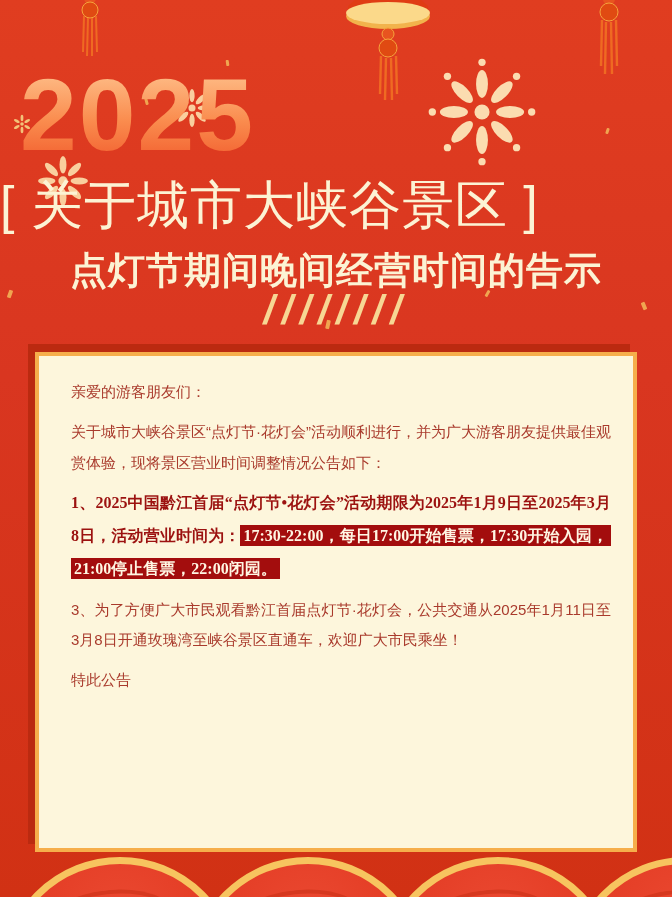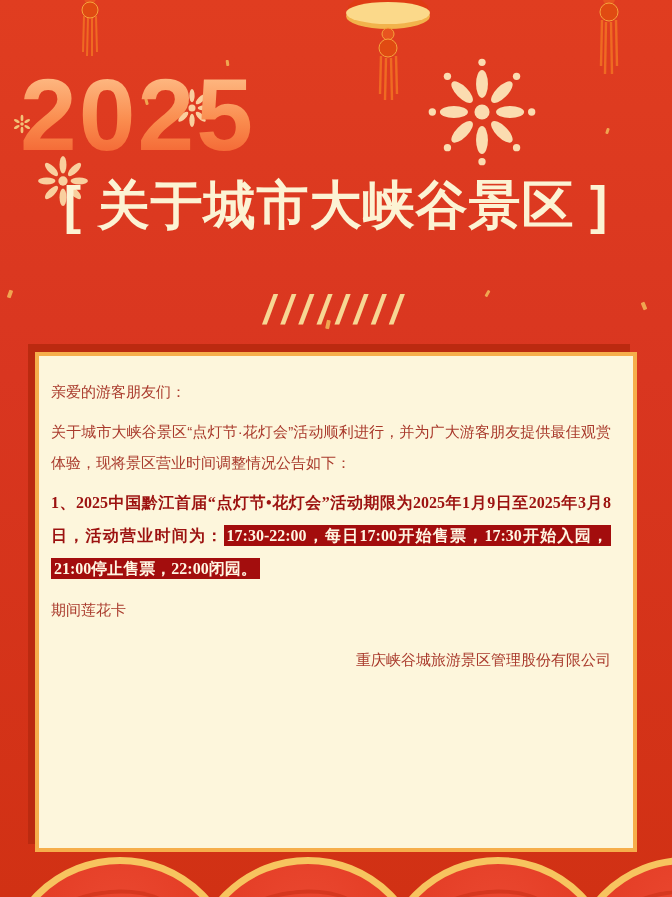--- a/index.html
+++ b/index.html
@@ -23,22 +23,22 @@
     text-align:left;
     font-size:102px;font-weight:800;line-height:1.05;
     letter-spacing:2px;
     background:linear-gradient(180deg,#ffc793 0%,#fa8c4e 55%,#f1582a 100%);
     -webkit-background-clip:text;background-clip:text;
     color:transparent;
     padding-left:20px;
   }
   .main-title{
     position:absolute;top:176px;left:0;width:100%;
-    text-align:center;
-    font-size:52px;font-weight:700;line-height:1.15;
+    text-align:left;
+    font-size:52px;font-weight:400;line-height:1.15;
     color:#fcf3d4;letter-spacing:1px;white-space:nowrap;
   }
   .sub-title{
     position:absolute;top:246px;left:0;width:100%;
     text-align:center;
     font-size:37px;font-weight:800;
     color:#fcf3d4;letter-spacing:1px;white-space:nowrap;
   }
   .slashes{
     position:absolute;top:288px;left:0;width:100%;
@@ -46,21 +46,21 @@
     font-size:40px;font-weight:800;font-style:italic;
     color:#f7d794;letter-spacing:7px;
   }
   
   .panel{
     position:absolute;left:35px;top:352px;width:602px;height:500px;
     box-sizing:border-box;
     background:#fdf6dc;
     border:4px solid #f6ae4b;
     box-shadow:-7px -8px 0 0 #bb2a10;
-    padding:12px 22px 10px 12px;
+    padding:12px 22px 10px 32px;
     overflow:hidden;
   }
   .panel p{
     margin:9px 0;
     font-size:15px;line-height:2.05;
     color:#a93a2c;
     text-align:justify;
   }
   .panel p.strong{
     font-size:16px;font-weight:700;color:#9c1210;font-family:Liberation Serif, serif;
@@ -194,29 +194,30 @@
   <div class="speck" style="left:145px;top:98px;width:3px;height:7px;transform:rotate(-15deg);"></div>
   <div class="speck" style="left:326px;top:320px;width:4px;height:9px;transform:rotate(12deg);"></div>
   <div class="speck" style="left:642px;top:302px;width:4px;height:8px;transform:rotate(-22deg);"></div>
   <div class="speck" style="left:486px;top:290px;width:3px;height:7px;transform:rotate(30deg);"></div>
   <div class="speck" style="left:226px;top:60px;width:3px;height:6px;transform:rotate(-8deg);"></div>
   <div class="speck" style="left:606px;top:128px;width:3px;height:6px;transform:rotate(18deg);"></div>
   <div class="speck" style="left:98px;top:874px;width:4px;height:8px;transform:rotate(14deg);"></div>
 
   <div class="year">2025</div>
   <div class="main-title">[ 关于城市大峡谷景区 ]</div>
+  <div class="sub-title">点灯节期间晚间经营时间的告示</div>
   <div class="slashes">////////</div>
 
   <div class="panel">
     <p>亲爱的游客朋友们：</p>
     <p>关于城市大峡谷景区“点灯节·花灯会”活动顺利进行，并为广大游客朋友提供最佳观赏体验，现将景区营业时间调整情况公告如下：</p>
     <p class="strong"><span>1、2025中国黔江首届“点灯节•花灯会”活动期限为2025年1月9日至2025年3月8日，活动营业时间为：</span><span class="hl">17:30-22:00，每日17:00开始售票，17:30开始入园，21:00停止售票，22:00闭园。</span></p>
-    <p>期间莲花卡</p>
+    <p>3、为了方便广大市民观看黔江首届点灯节·花灯会，公共交通从2025年1月11日至3月8日开通玫瑰湾至峡谷景区直通车，欢迎广大市民乘坐！</p>
+    <p>特此公告</p>
     <div class="sig-block">
-      <p>重庆峡谷城旅游景区管理股份有限公司</p>
     </div>
   </div>
 
   <div class="lantern-ball" style="left:1px;"></div>
   <div class="lantern-ball" style="left:189px;"></div>
   <div class="lantern-ball" style="left:379px;"></div>
   <div class="lantern-ball" style="left:567px;"></div>
 
 </div>
 

